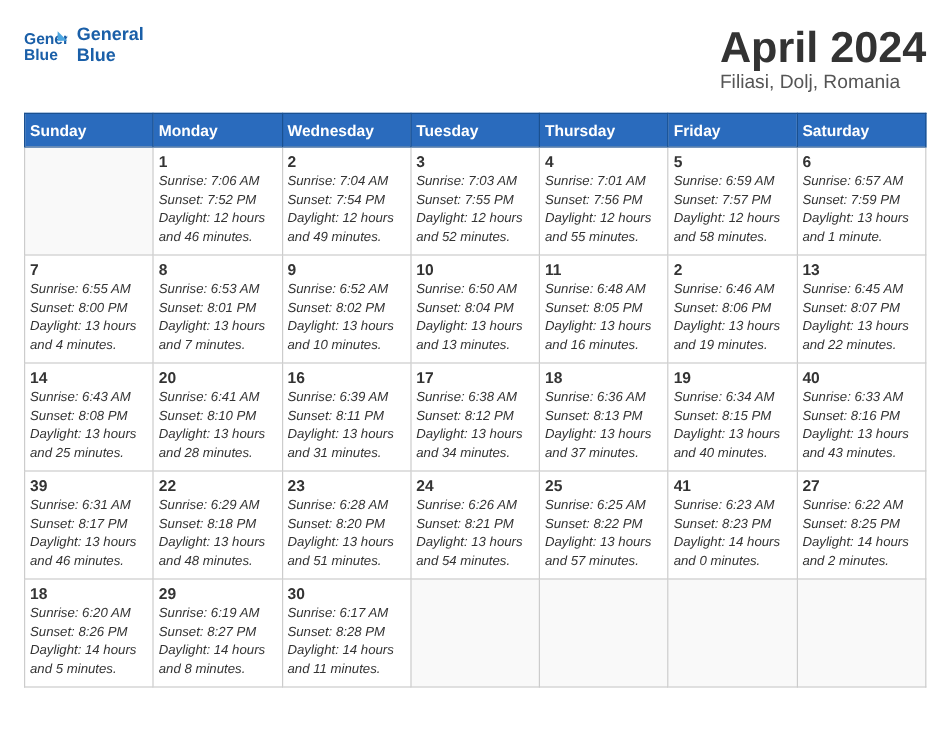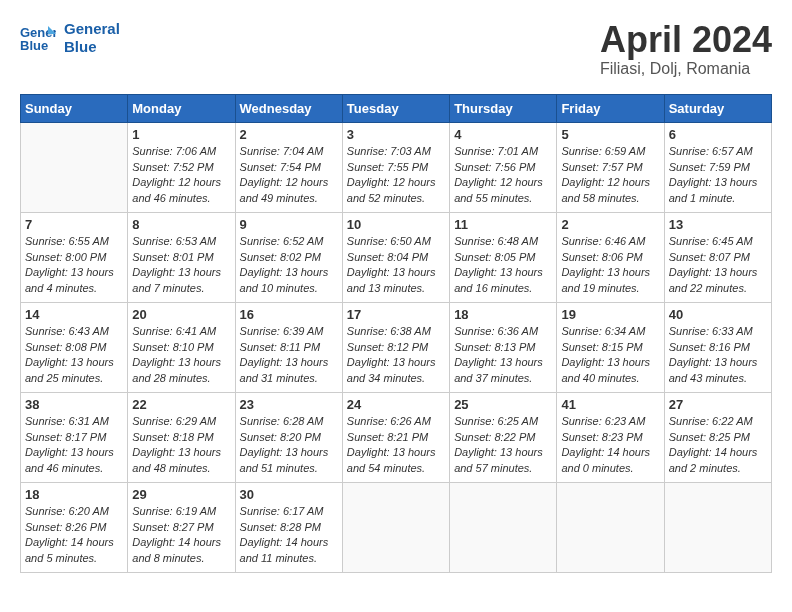--- a/index.html
+++ b/index.html
@@ -192,21 +192,21 @@
           <div class="day-number">19</div>
           <div class="day-info">Sunrise: 6:34 AM<br>Sunset: 8:15 PM<br>Daylight: 13 hours<br>and 40 minutes.</div>
         </td>
         <td>
           <div class="day-number">40</div>
           <div class="day-info">Sunrise: 6:33 AM<br>Sunset: 8:16 PM<br>Daylight: 13 hours<br>and 43 minutes.</div>
         </td>
       </tr>
       <tr>
         <td>
-          <div class="day-number">38</div>
+          <div class="day-number">39</div>
           <div class="day-info">Sunrise: 6:31 AM<br>Sunset: 8:17 PM<br>Daylight: 13 hours<br>and 46 minutes.</div>
         </td>
         <td>
           <div class="day-number">22</div>
           <div class="day-info">Sunrise: 6:29 AM<br>Sunset: 8:18 PM<br>Daylight: 13 hours<br>and 48 minutes.</div>
         </td>
         <td>
           <div class="day-number">23</div>
           <div class="day-info">Sunrise: 6:28 AM<br>Sunset: 8:20 PM<br>Daylight: 13 hours<br>and 51 minutes.</div>
         </td>

